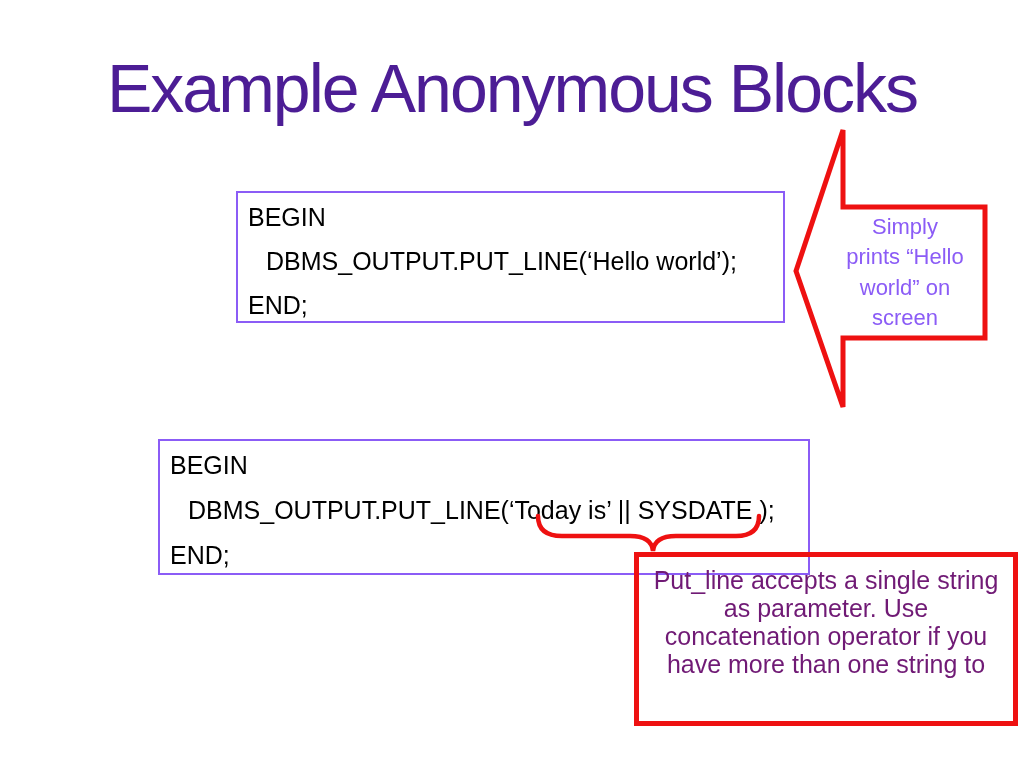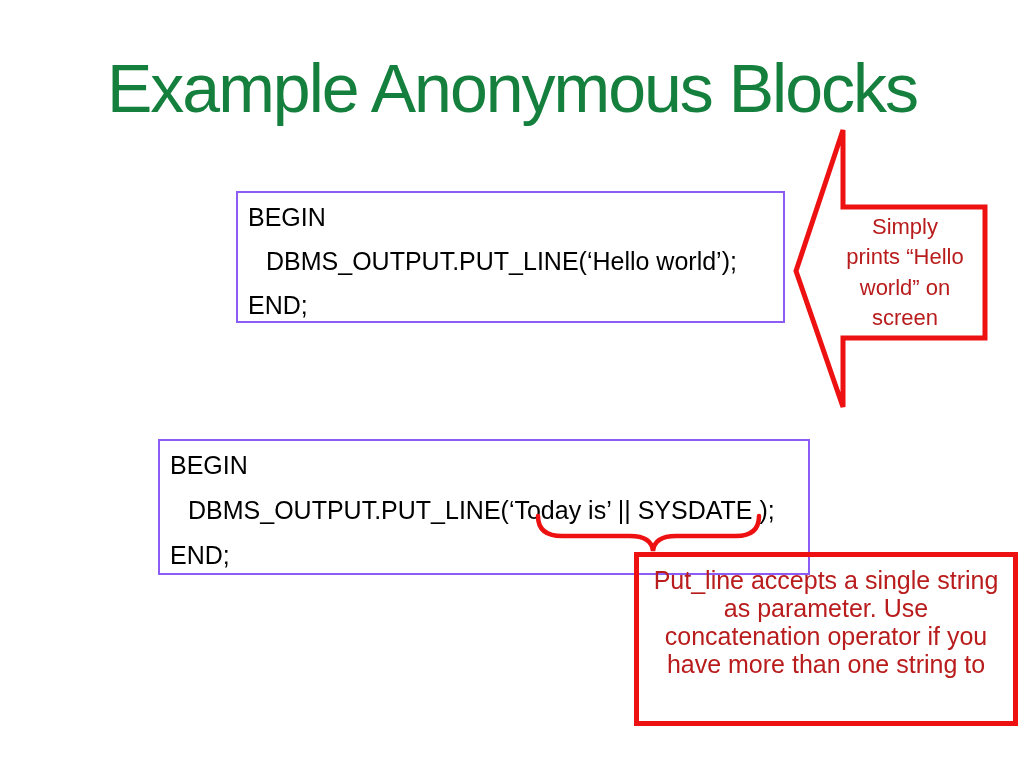--- a/index.html
+++ b/index.html
@@ -1,43 +1,43 @@
 <!DOCTYPE html>
 <html><head>
 <meta charset="utf-8">
 <style>
   html,body{margin:0;padding:0;}
   body{width:1024px;height:768px;background:#ffffff;font-family:"Liberation Sans",sans-serif;color:#000;}
   .slide{position:relative;width:1024px;height:768px;background:#ffffff;overflow:hidden;}
 
   .title{
     position:absolute;left:0;top:54px;width:1024px;text-align:center;
-    font-size:68px;letter-spacing:-2px;line-height:1.0;color:#15803d;white-space:nowrap;
+    font-size:68px;letter-spacing:-2px;line-height:1.0;color:#4c1d95;white-space:nowrap;
   }
 
   .code-box{
     position:absolute;border:2px solid #8b5cf6;box-sizing:border-box;
     font-size:25px;line-height:44px;padding:2px 0 0 10px;background:transparent;white-space:nowrap;
   }
   #code1{left:236px;top:191px;width:549px;height:132px;}
   #code2{left:158px;top:439px;width:652px;height:136px;line-height:45px;}
   .indent{padding-left:18px;}
 
   .overlay{position:absolute;left:0;top:0;width:1024px;height:768px;pointer-events:none;}
 
   .arrow-text{
     position:absolute;left:825px;top:207px;width:160px;height:131px;
     display:flex;flex-direction:column;justify-content:center;align-items:center;
-    text-align:center;font-size:22px;line-height:30.5px;color:#b91c1c;
+    text-align:center;font-size:22px;line-height:30.5px;color:#8b5cf6;
   }
 
   .callout{
     position:absolute;left:634px;top:552px;width:384px;height:174px;
     border:5px solid #ee1111;box-sizing:border-box;background:transparent;
-    text-align:center;font-size:25px;line-height:28px;padding-top:9px;color:#b91c1c;
+    text-align:center;font-size:25px;line-height:28px;padding-top:9px;color:#701a75;
   }
 </style>
 </head>
 <body>
 
 <div class="slide">
 
   <div class="title">Example Anonymous Blocks</div>
 
   <div class="code-box" id="code1">

